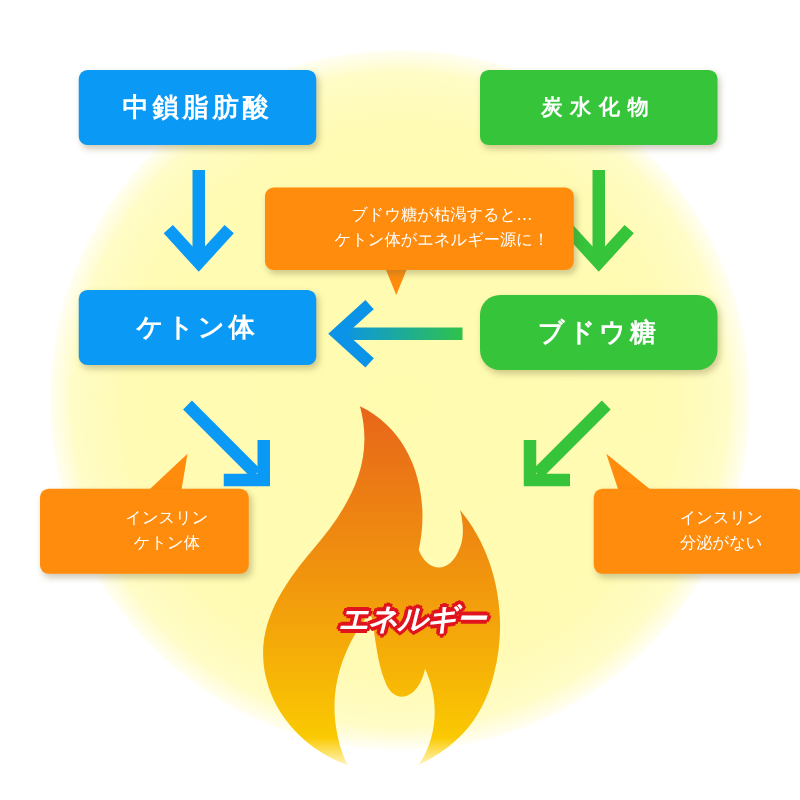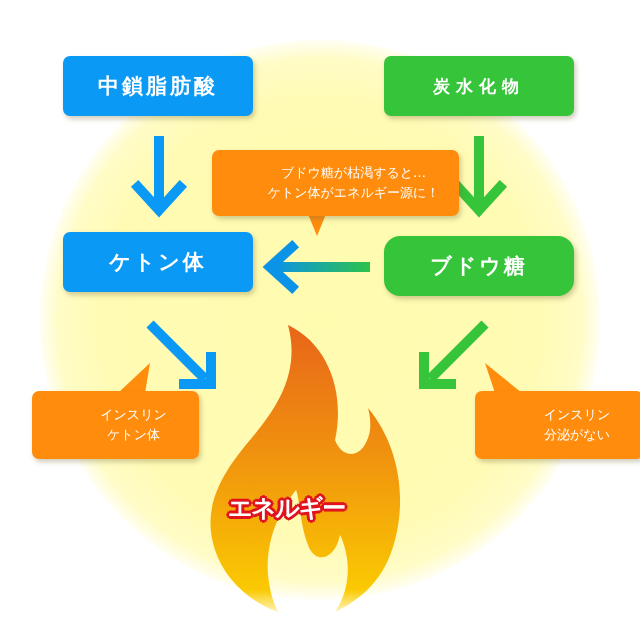--- a/index.html
+++ b/index.html
@@ -23,25 +23,26 @@
   .box .t { font-size:21px; line-height:24px; }
   .box .t2 { font-size:17px; line-height:22px; }
   .bubble {
     position:absolute; background:#ff8c0d; border-radius:7px; color:#fff;
     display:flex; flex-direction:column; align-items:center; justify-content:center;
     box-shadow:2px 3px 5px rgba(120,110,60,0.35);
     font-size:13px; line-height:20px; text-align:center;padding-left:36px;
   }
   svg.overlay { position:absolute; left:0; top:0; width:640px; height:640px; pointer-events:none; }
   .energy-label {
-    position:absolute; left:228px; top:492px; width:160px; text-align:left;
+    position:absolute; left:228px; top:479px; width:160px; text-align:right;
     font-size:24px; font-weight:bold; color:#fff; letter-spacing:-1px;
     text-shadow: 2px 0 0 #e0141e, -2px 0 0 #e0141e, 0 2px 0 #e0141e, 0 -2px 0 #e0141e,
                  2px 2px 0 #e0141e, -2px -2px 0 #e0141e, 2px -2px 0 #e0141e, -2px 2px 0 #e0141e,
                  3px 0 0 #e0141e, -3px 0 0 #e0141e, 0 3px 0 #e0141e, 0 -3px 0 #e0141e;
+    font-style: italic;
   }
 </style>
 </head>
 <body>
 
 <div class="glow"></div>
 
 <svg class="overlay" viewBox="0 0 640 640">
   <defs>
     <linearGradient id="flameGrad" x1="0" y1="0" x2="0" y2="1">

